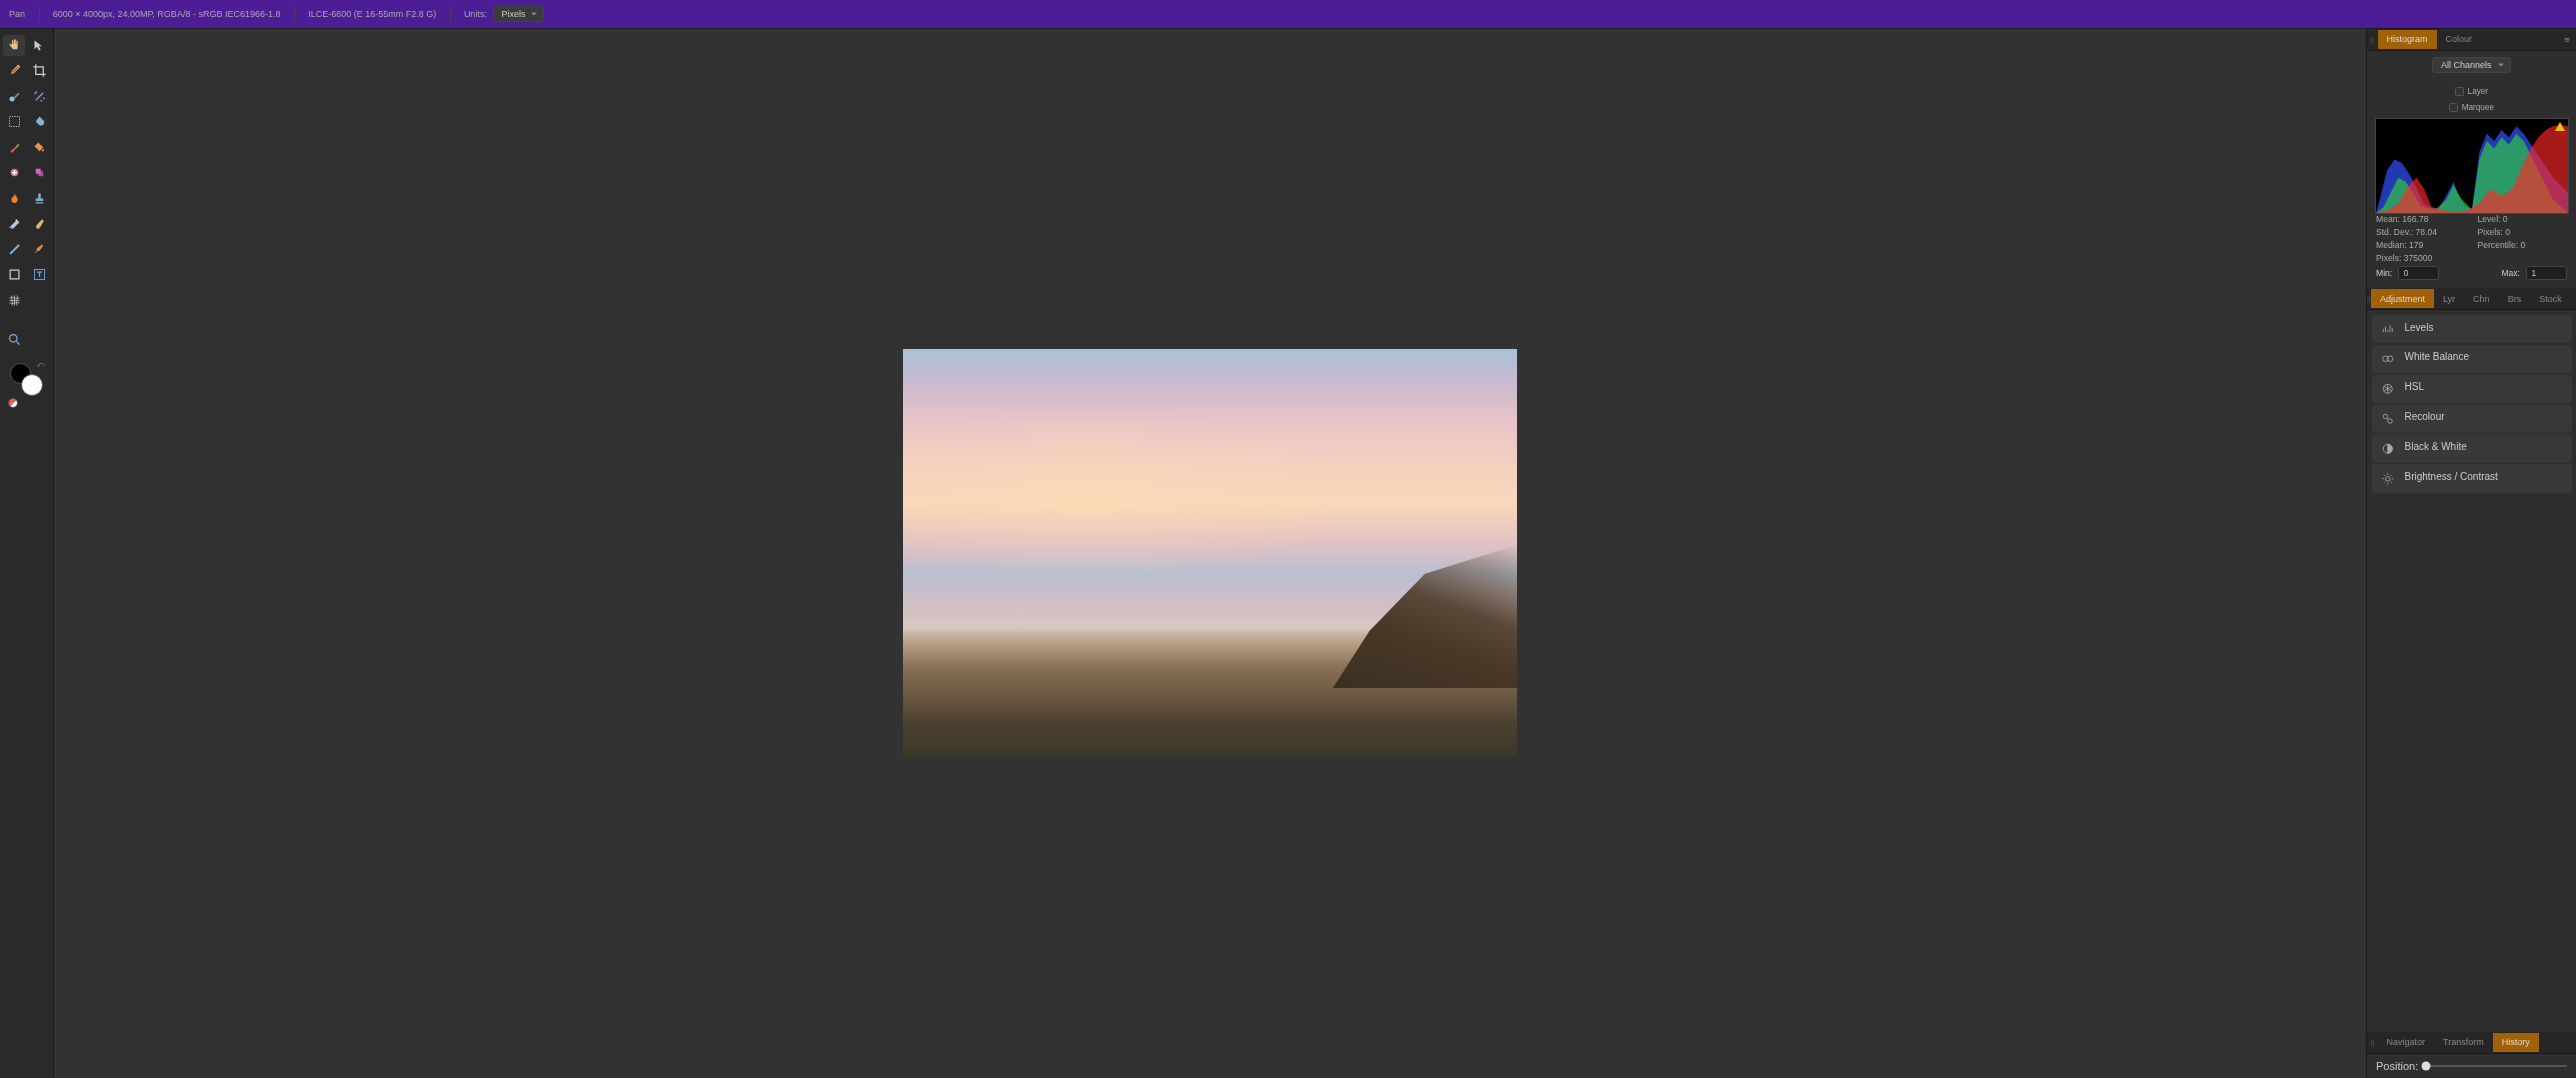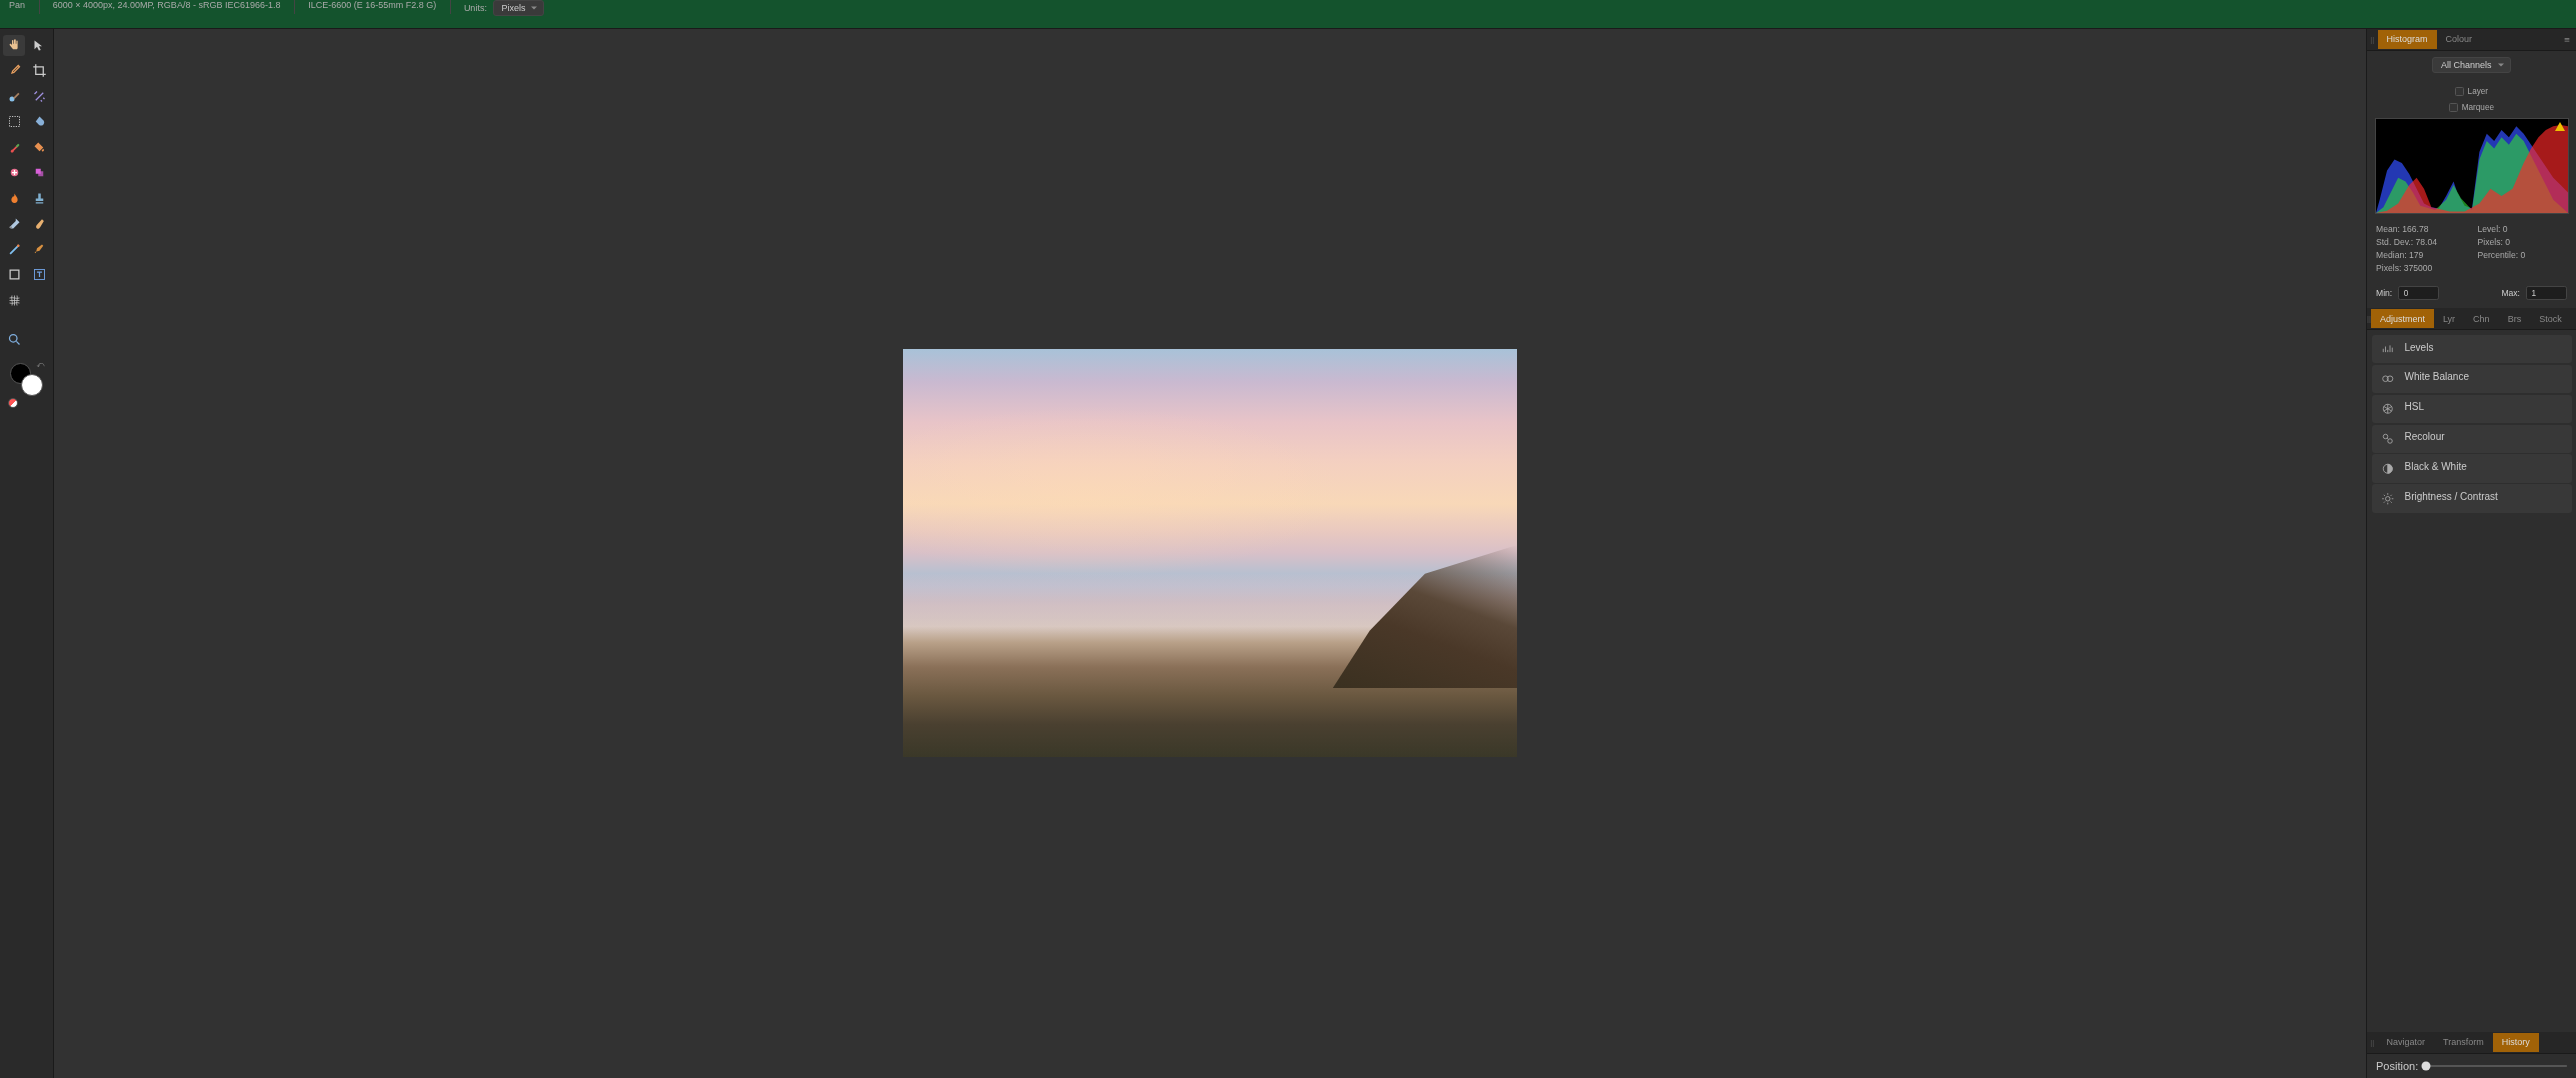--- a/index.html
+++ b/index.html
@@ -1,17 +1,17 @@
 <!DOCTYPE html>
 <html style="font-size:12px"><head>
 <meta charset="utf-8">
 <style>
 * { margin: 0; padding: 0; box-sizing: border-box; font-family: -apple-system, BlinkMacSystemFont, "Segoe UI", sans-serif; }
 body { background: #2a2a2a; color: #ccc; font-size: 9.7px; overflow: hidden; width: 100vw; height: 100vh; display: flex; flex-direction: column; }
-.topbar { height: 28.5px; background: #14532d; border-bottom: 0.7px solid #1a1a1a; display: flex; align-items: flex-start; padding: 0 9px; gap: 13.5px; font-size: 9px; color: #aaa; }
+.topbar { height: 28.5px; background: #4c1d95; border-bottom: 0.7px solid #1a1a1a; display: flex; align-items: center; padding: 0 9px; gap: 13.5px; font-size: 9px; color: #aaa; }
 .topbar .sep { width: 0.7px; height: 13.5px; background: #444; }
 .units-wrap { display: flex; align-items: center; gap: 6px; }
 .select { background: #3a3a3a; border: 0.7px solid #444; border-radius: 3px; padding: 2.2px 18px 2.2px 7.5px; color: #ccc; position: relative; font-size: 9px; cursor: pointer; }
 .select::after { content: ""; position: absolute; right: 6px; top: 50%; transform: translateY(-50%); width: 0; height: 0; border-left: 3px solid transparent; border-right: 3px solid transparent; border-top: 3px solid #888; }
 .main { flex: 1; display: flex; min-height: 0; }
 .toolbar { width: 54px; background: #2a2a2a; border-right: 0.7px solid #1a1a1a; padding: 6px 3px; display: flex; flex-direction: column; gap: 4.5px; }
 .tool-row { display: flex; gap: 3px; justify-content: center; }
 .tool { width: 22.5px; height: 21px; display: flex; align-items: center; justify-content: center; border-radius: 3px; cursor: pointer; color: #ccc; }
 .tool.active { background: #3a3a3a; }
 .tool svg { width: 15px; height: 15px; }
@@ -24,21 +24,21 @@
 .tabs .grip { width: 10.5px; display: flex; align-items: center; justify-content: center; color: #555; font-size: 7.5px; }
 .tab { padding: 4.5px 9px; font-size: 9px; color: #888; cursor: pointer; }
 .tab.active { background: #a16207; color: #ddd; }
 .tabs .menu-btn { margin-left: auto; padding: 3px 6px; cursor: pointer; color: #888; }
 .hist-controls { display: flex; align-items: center; gap: 7px; padding: 6px 7.5px; flex-direction: column; }
 .chk { display: flex; align-items: center; gap: 3.7px; font-size: 8.2px; color: #aaa; cursor: pointer; }
 .chk-box { width: 9px; height: 9px; border: 0.7px solid #555; border-radius: 1.5px; background: #333; }
 .histogram { margin: 0 7.5px; height: 96px; background: #000; position: relative; border: 0.7px solid #444; }
 .histogram svg { width: 100%; height: 100%; }
 .hist-warn { position: absolute; top: 3px; right: 3px; width: 0; height: 0; border-left: 5.2px solid transparent; border-right: 5.2px solid transparent; border-bottom: 9px solid #f0c000; }
-.stats { display: grid; grid-template-columns: 1fr 1fr; gap: 3px 12px; padding: 10px 9px; font-size: 8.6px; color: #aaa; }
+.stats { display: grid; grid-template-columns: 1fr 1fr; gap: 3px 12px; padding: 0 9px; font-size: 8.6px; color: #aaa; }
 .minmax { display: flex; align-items: center; gap: 6px; padding: 3px 9px 7.5px; font-size: 8.6px; }
 .minmax input { background: #1e1e1e; border: 0.7px solid #444; color: #ccc; padding: 1.5px 4.5px; width: 41px; border-radius: 2.2px; font-size: 8.2px; }
 .minmax .spacer { flex: 1; }
 .adj-item { display: flex; gap: 9px; padding: 6.7px 9px; margin: 1.5px 4.5px; background: #383838; border-radius: 3px; cursor: pointer; font-size: 10px; color: #ccc; }
 .adj-icon { width: 15px; height: 15px; display: flex; align-items: center; justify-content: center; }
 .adj-icon svg { width: 13.5px; height: 13.5px; stroke: #aaa; fill: none; stroke-width: 1.5; }
 .nav-pos { display: flex; align-items: center; gap: 7.5px; padding: 6px 9px; font-size: 11px; }
 .slider-track { flex: 1; height: 1.5px; background: #555; position: relative; border-radius: 0.7px; }
 .slider-thumb { position: absolute; left: 0; top: 50%; transform: translate(-50%, -50%); width: 9px; height: 9px; background: #ddd; border-radius: 50%; }
 .color-swatches { margin-top: 9px; display: flex; flex-direction: column; align-items: center; gap: 1.5px; }

